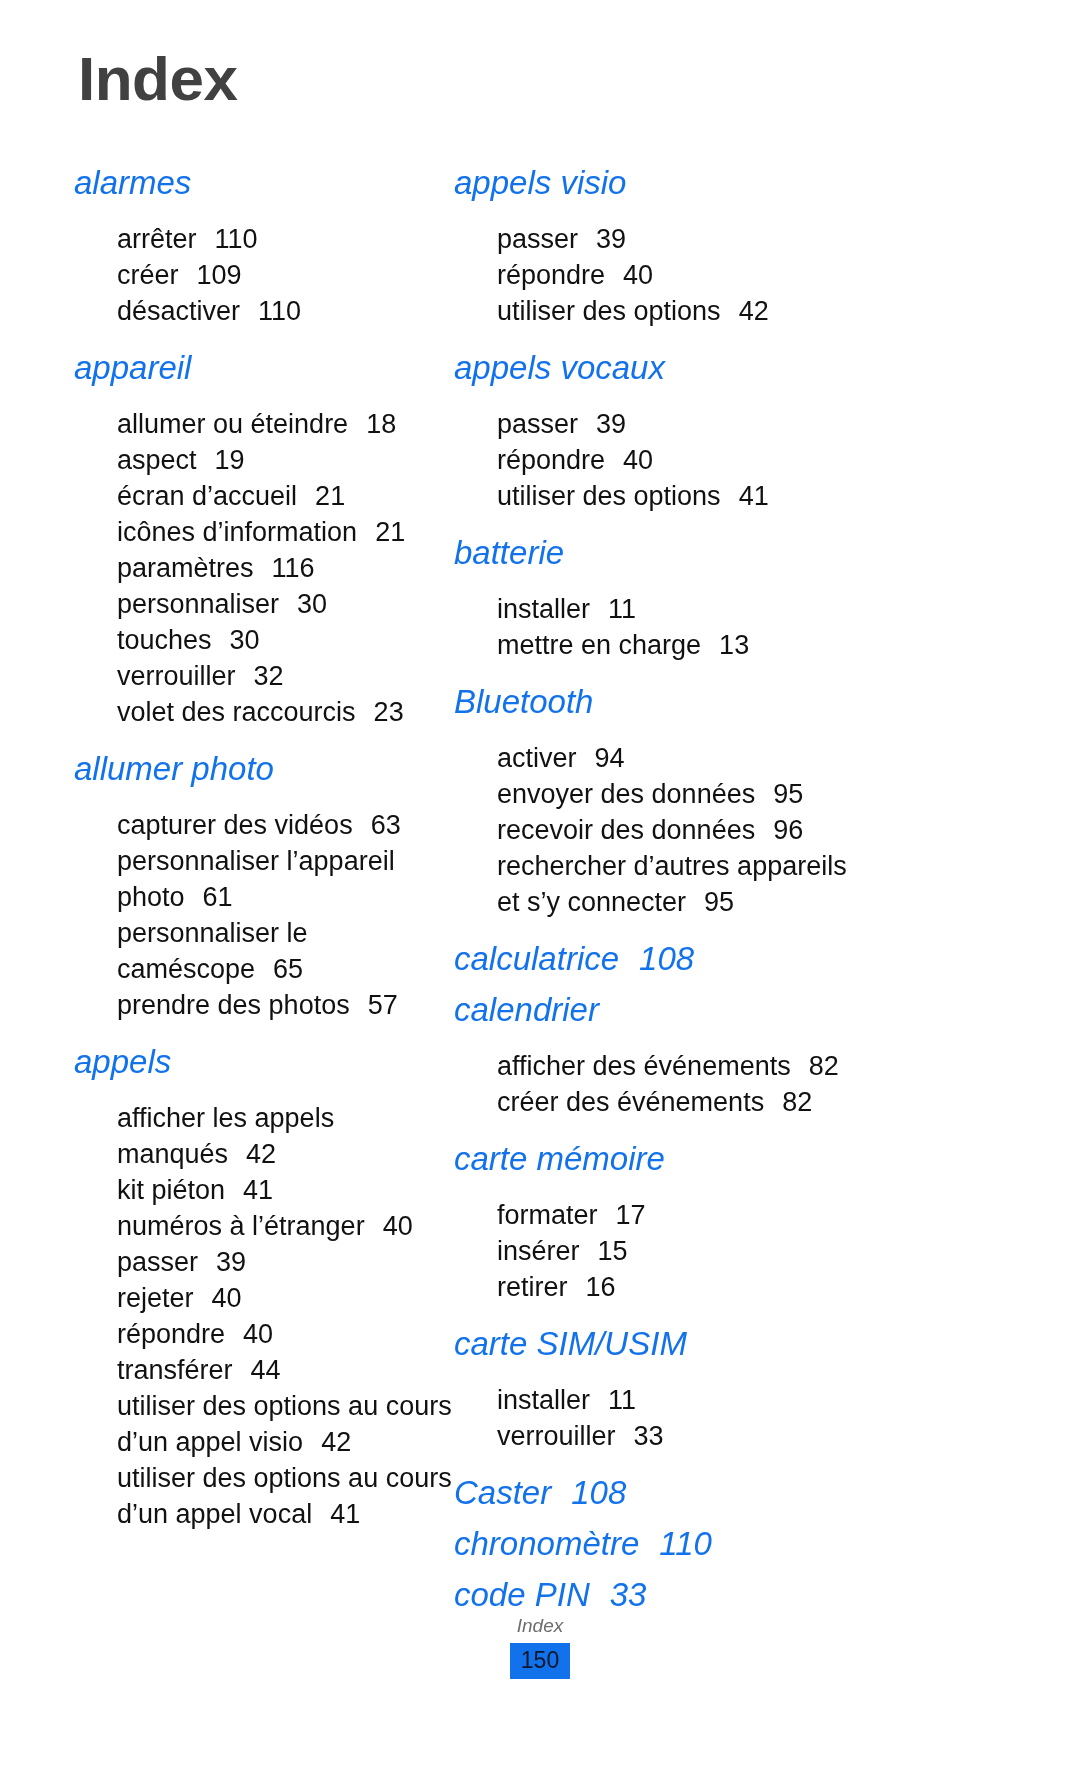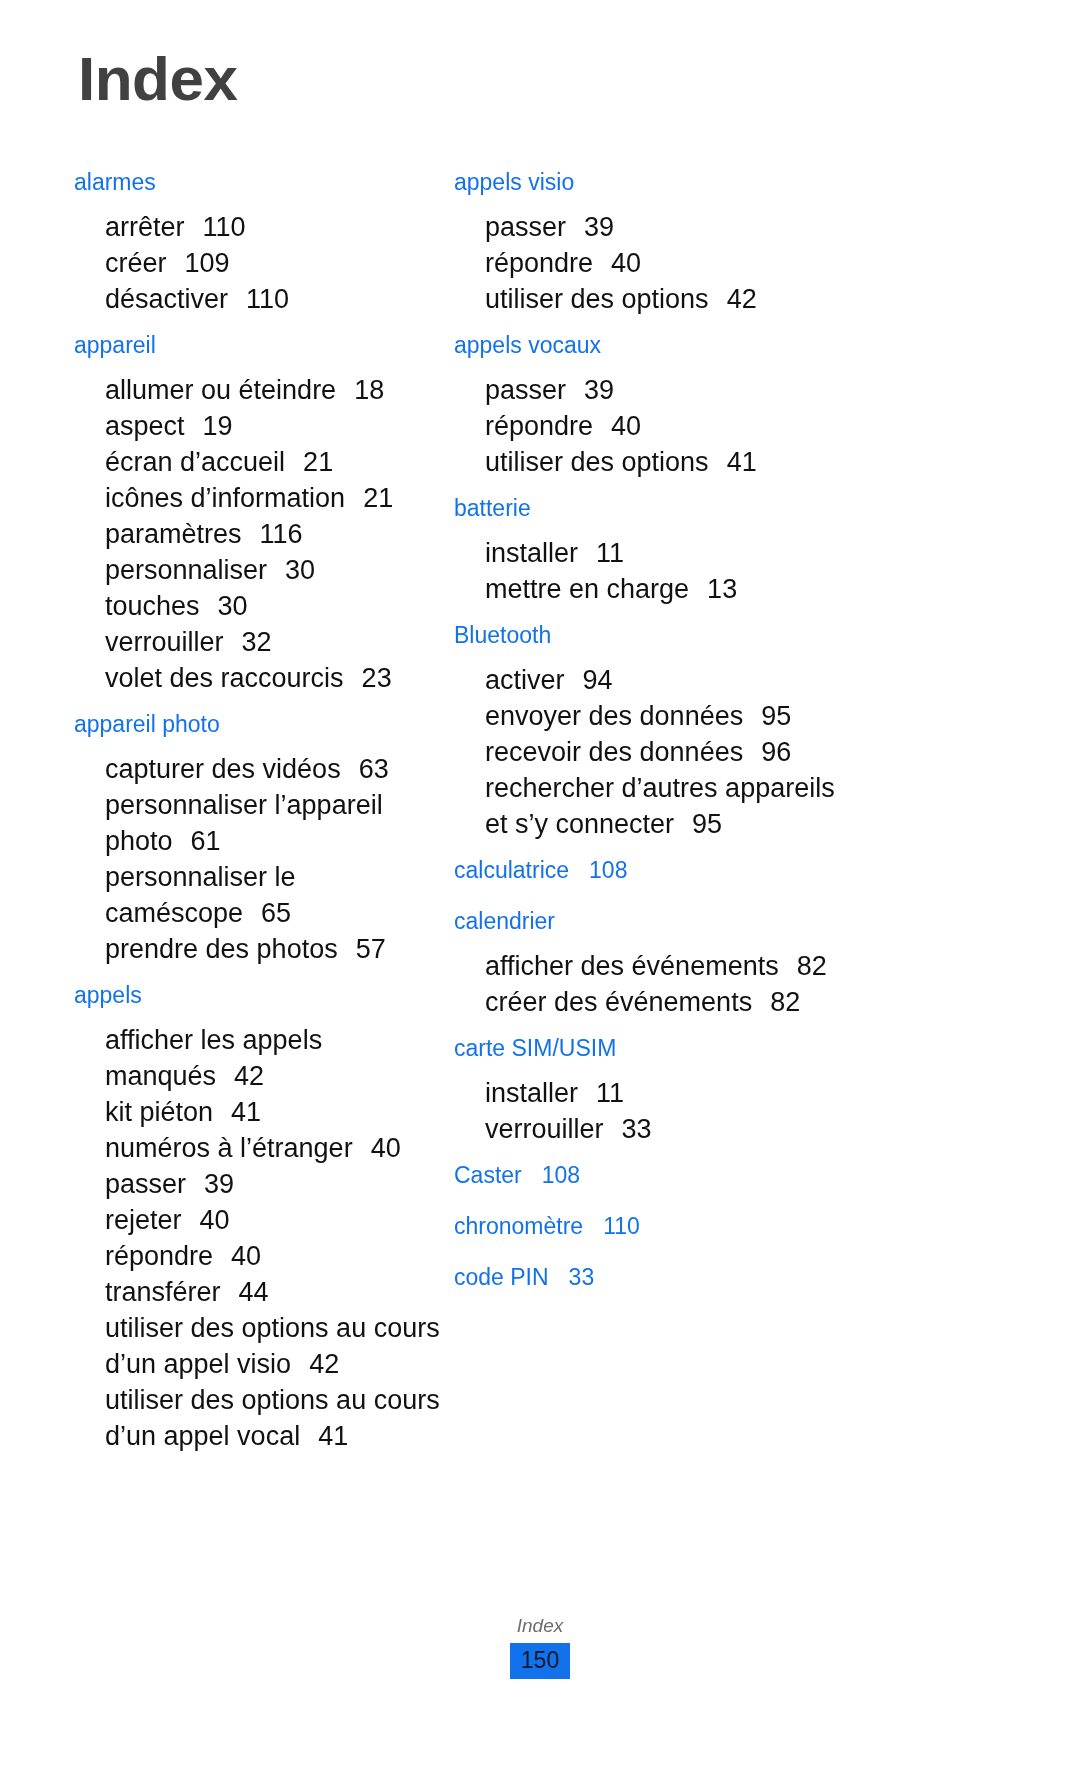--- a/index.html
+++ b/index.html
@@ -50,31 +50,32 @@
   .column.right {
     width: 520px;
     padding-left: 24px;
     padding-right: 10px;
   }
   .entry {
     margin-bottom: 6px;
   }
   .entry-head {
     color: #1272ec;
-    font-size: 23px;
+    font-size: 33px;
     line-height: 45px;
     white-space: nowrap;
+    font-style: italic;
   }
   .entry-head .head-page {
     color: #1272ec;
     margin-left: 20px;
     margin-top: 16px;
   }
   .sub-list {
-    margin: 4px;
+    margin: 16px;
     padding: 0;
     list-style: none;
   }
   .sub-item {
     color: #111111;
     font-size: 27px;
     line-height: 36px;
     padding-left: 27px;
     white-space: nowrap;
   }
@@ -130,21 +131,21 @@
             <li class="sub-item"><span>écran d’accueil</span><span class="sub-page">21</span></li>
             <li class="sub-item"><span>icônes d’information</span><span class="sub-page">21</span></li>
             <li class="sub-item"><span>paramètres</span><span class="sub-page">116</span></li>
             <li class="sub-item"><span>personnaliser</span><span class="sub-page">30</span></li>
             <li class="sub-item"><span>touches</span><span class="sub-page">30</span></li>
             <li class="sub-item"><span>verrouiller</span><span class="sub-page">32</span></li>
             <li class="sub-item"><span>volet des raccourcis</span><span class="sub-page">23</span></li>
           </ul>
         </div>
         <div class="entry">
-          <div class="entry-head"><span>appareil photo</span></div>
+          <div class="entry-head"><span>allumer photo</span></div>
           <ul class="sub-list">
             <li class="sub-item"><span>capturer des vidéos</span><span class="sub-page">63</span></li>
             <li class="sub-item"><span>personnaliser l’appareil</span></li>
             <li class="sub-item"><span>photo</span><span class="sub-page">61</span></li>
             <li class="sub-item"><span>personnaliser le</span></li>
             <li class="sub-item"><span>caméscope</span><span class="sub-page">65</span></li>
             <li class="sub-item"><span>prendre des photos</span><span class="sub-page">57</span></li>
           </ul>
         </div>
         <div class="entry">
@@ -203,20 +204,28 @@
           <div class="entry-head"><span>calculatrice</span><span class="head-page">108</span></div>
         </div>
         <div class="entry">
           <div class="entry-head"><span>calendrier</span></div>
           <ul class="sub-list">
             <li class="sub-item"><span>afficher des événements</span><span class="sub-page">82</span></li>
             <li class="sub-item"><span>créer des événements</span><span class="sub-page">82</span></li>
           </ul>
         </div>
         <div class="entry">
+          <div class="entry-head"><span>carte mémoire</span></div>
+          <ul class="sub-list">
+            <li class="sub-item"><span>formater</span><span class="sub-page">17</span></li>
+            <li class="sub-item"><span>insérer</span><span class="sub-page">15</span></li>
+            <li class="sub-item"><span>retirer</span><span class="sub-page">16</span></li>
+          </ul>
+        </div>
+        <div class="entry">
           <div class="entry-head"><span>carte SIM/USIM</span></div>
           <ul class="sub-list">
             <li class="sub-item"><span>installer</span><span class="sub-page">11</span></li>
             <li class="sub-item"><span>verrouiller</span><span class="sub-page">33</span></li>
           </ul>
         </div>
         <div class="entry">
           <div class="entry-head"><span>Caster</span><span class="head-page">108</span></div>
         </div>
         <div class="entry">

